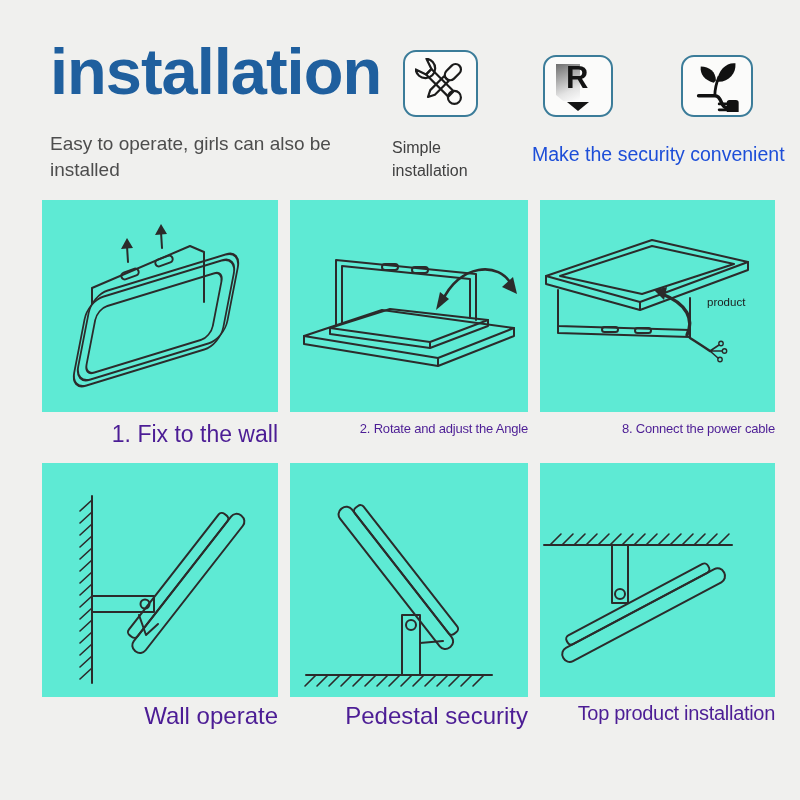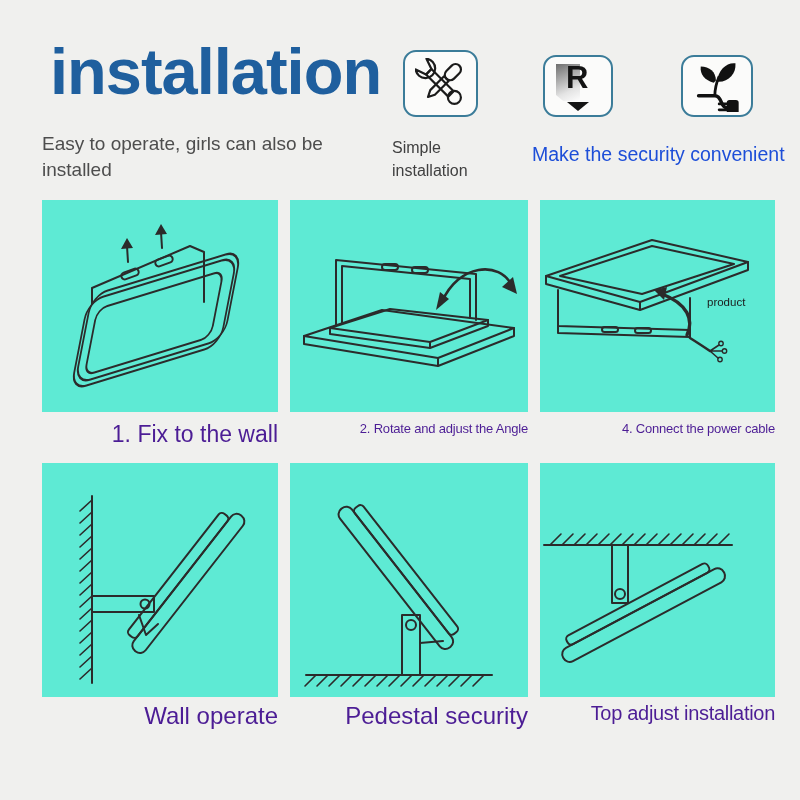--- a/index.html
+++ b/index.html
@@ -10,21 +10,21 @@
     color:#1d1d1d;
   }
   .abs{position:absolute;}
   
   .title{
     left:50px;top:38px;
     font-size:65px;font-weight:600;letter-spacing:-1px;
     color:#1f5f9e;line-height:1.05;
   }
   .subtitle{
-    left:42px;top:131px;width:300px;
+    left:50px;top:131px;width:300px;
     font-size:19px;line-height:1.35;color:#4d4d4d;
   }
   .icon-box{
     box-sizing:border-box;
     border:2.5px solid #3b7c99;border-radius:13px;
     background:#fbfbfa;
   }
   .box-tools{left:403px;top:50px;width:75px;height:67px;}
   .box-r{left:543px;top:55px;width:70px;height:62px;}
   .box-eco{left:681px;top:55px;width:72px;height:62px;}
@@ -175,21 +175,21 @@
       <circle cx="181" cy="143.5" r="2.2" stroke-width="1.4"></circle>
       <circle cx="184.5" cy="151" r="2.2" stroke-width="1.4"></circle>
       <circle cx="180" cy="159.5" r="2.2" stroke-width="1.4"></circle>
     </g>
   </svg>
   <span class="annotation">product</span>
 </div>
 
 <div class="abs caption cap-r1 cap-lg p-c1">1. Fix to the wall</div>
 <div class="abs caption cap-r1 cap-md p-c2">2. Rotate and adjust the Angle</div>
-<div class="abs caption cap-r1 cap-md p-c3">4. Connect the power cable</div>
+<div class="abs caption cap-r1 cap-md p-c3">8. Connect the power cable</div>
 
 <div class="abs panel p-r2 p-c1">
   <svg width="236" height="234" viewBox="0 0 236 234">
     <g stroke="#2b2b2b" stroke-width="2" fill="none" stroke-linejoin="round" stroke-linecap="round">
       <line x1="50" y1="33" x2="50" y2="220"></line>
       <path d="M50,37 l-12,11 M50,49 l-12,11 M50,61 l-12,11 M50,73 l-12,11 M50,85 l-12,11 M50,97 l-12,11 M50,109 l-12,11 M50,121 l-12,11 M50,133 l-12,11 M50,145 l-12,11 M50,157 l-12,11 M50,169 l-12,11 M50,181 l-12,11 M50,193 l-12,11 M50,205 l-12,11" stroke-width="1.6"></path>
       <rect x="50" y="133" width="62" height="16"></rect>
       <circle cx="103" cy="141" r="4.5"></circle>
       <path d="M97,152 L104,172 L116,161"></path>
       <g transform="translate(142,117) rotate(-52)">
@@ -226,13 +226,13 @@
       <g transform="translate(102,149) rotate(-28)">
         <rect x="-91" y="-4" width="182" height="15" rx="7"></rect>
         <rect x="-80" y="-14" width="160" height="10" rx="4"></rect>
       </g>
     </g>
   </svg>
 </div>
 
 <div class="abs caption cap-r2 cap-xl p-c1">Wall operate</div>
 <div class="abs caption cap-r2 cap-xl p-c2">Pedestal security</div>
-<div class="abs caption cap-r2 cap-sm p-c3">Top adjust installation</div>
+<div class="abs caption cap-r2 cap-sm p-c3">Top product installation</div>
 
 </body></html>

